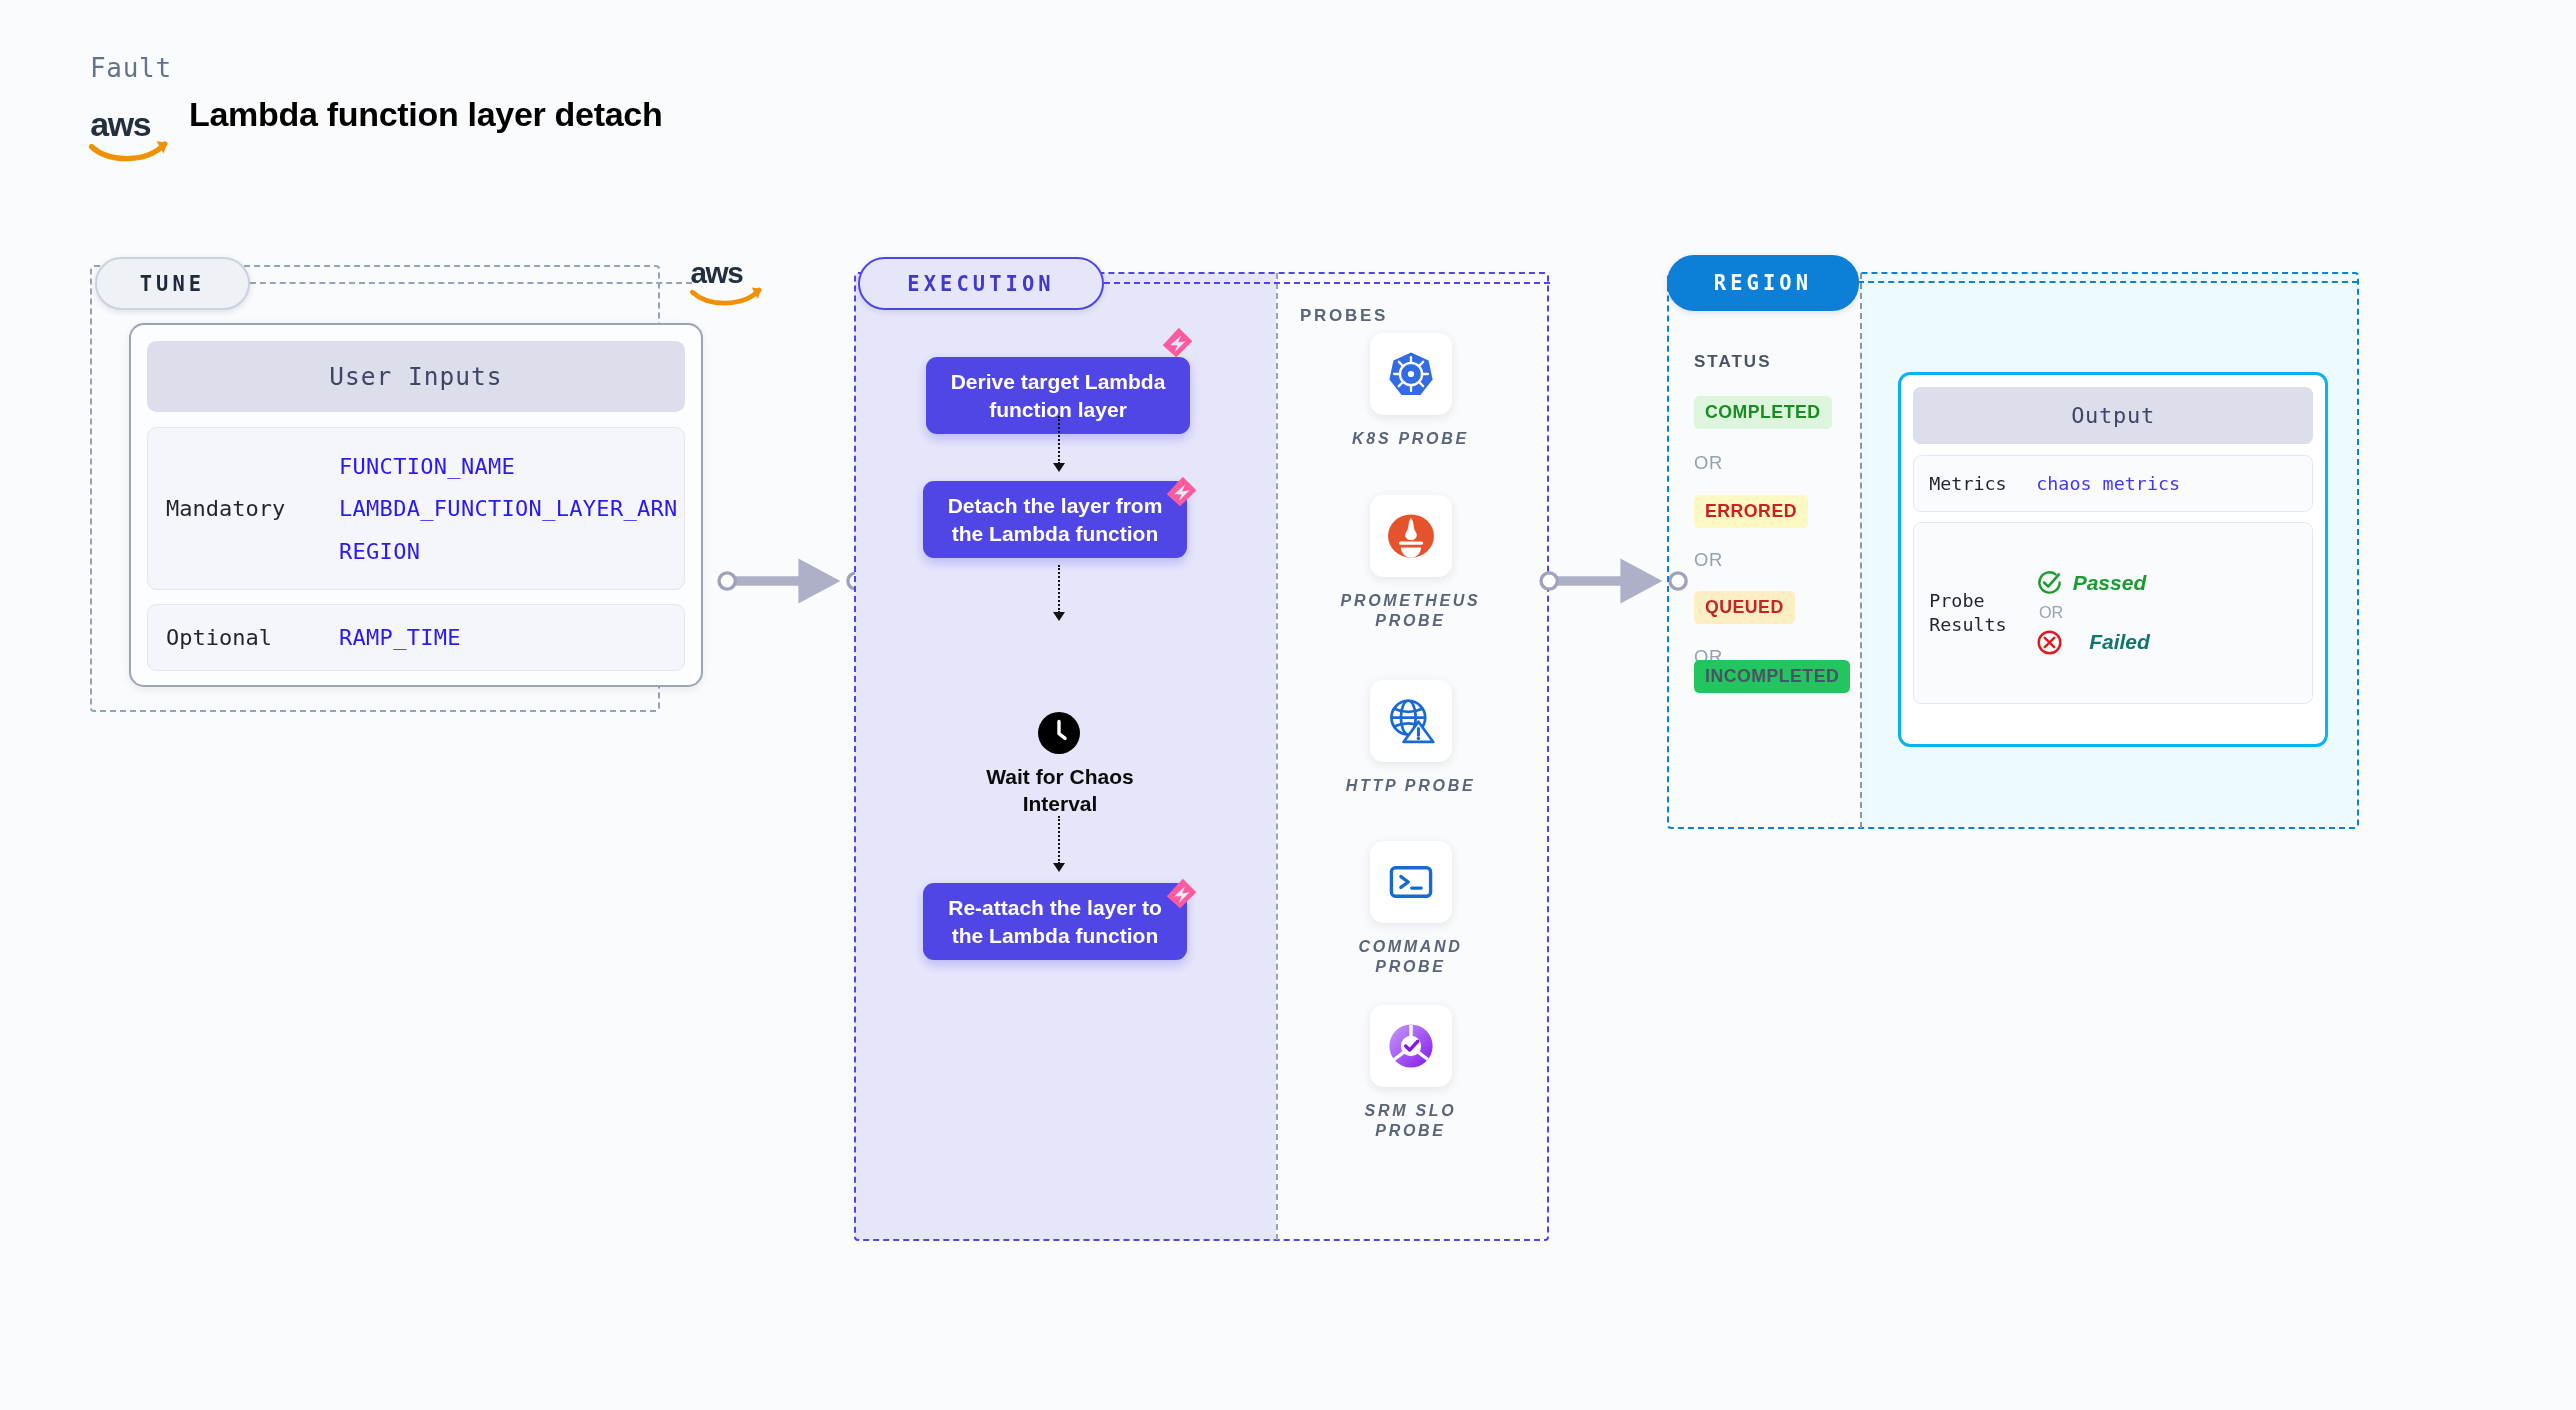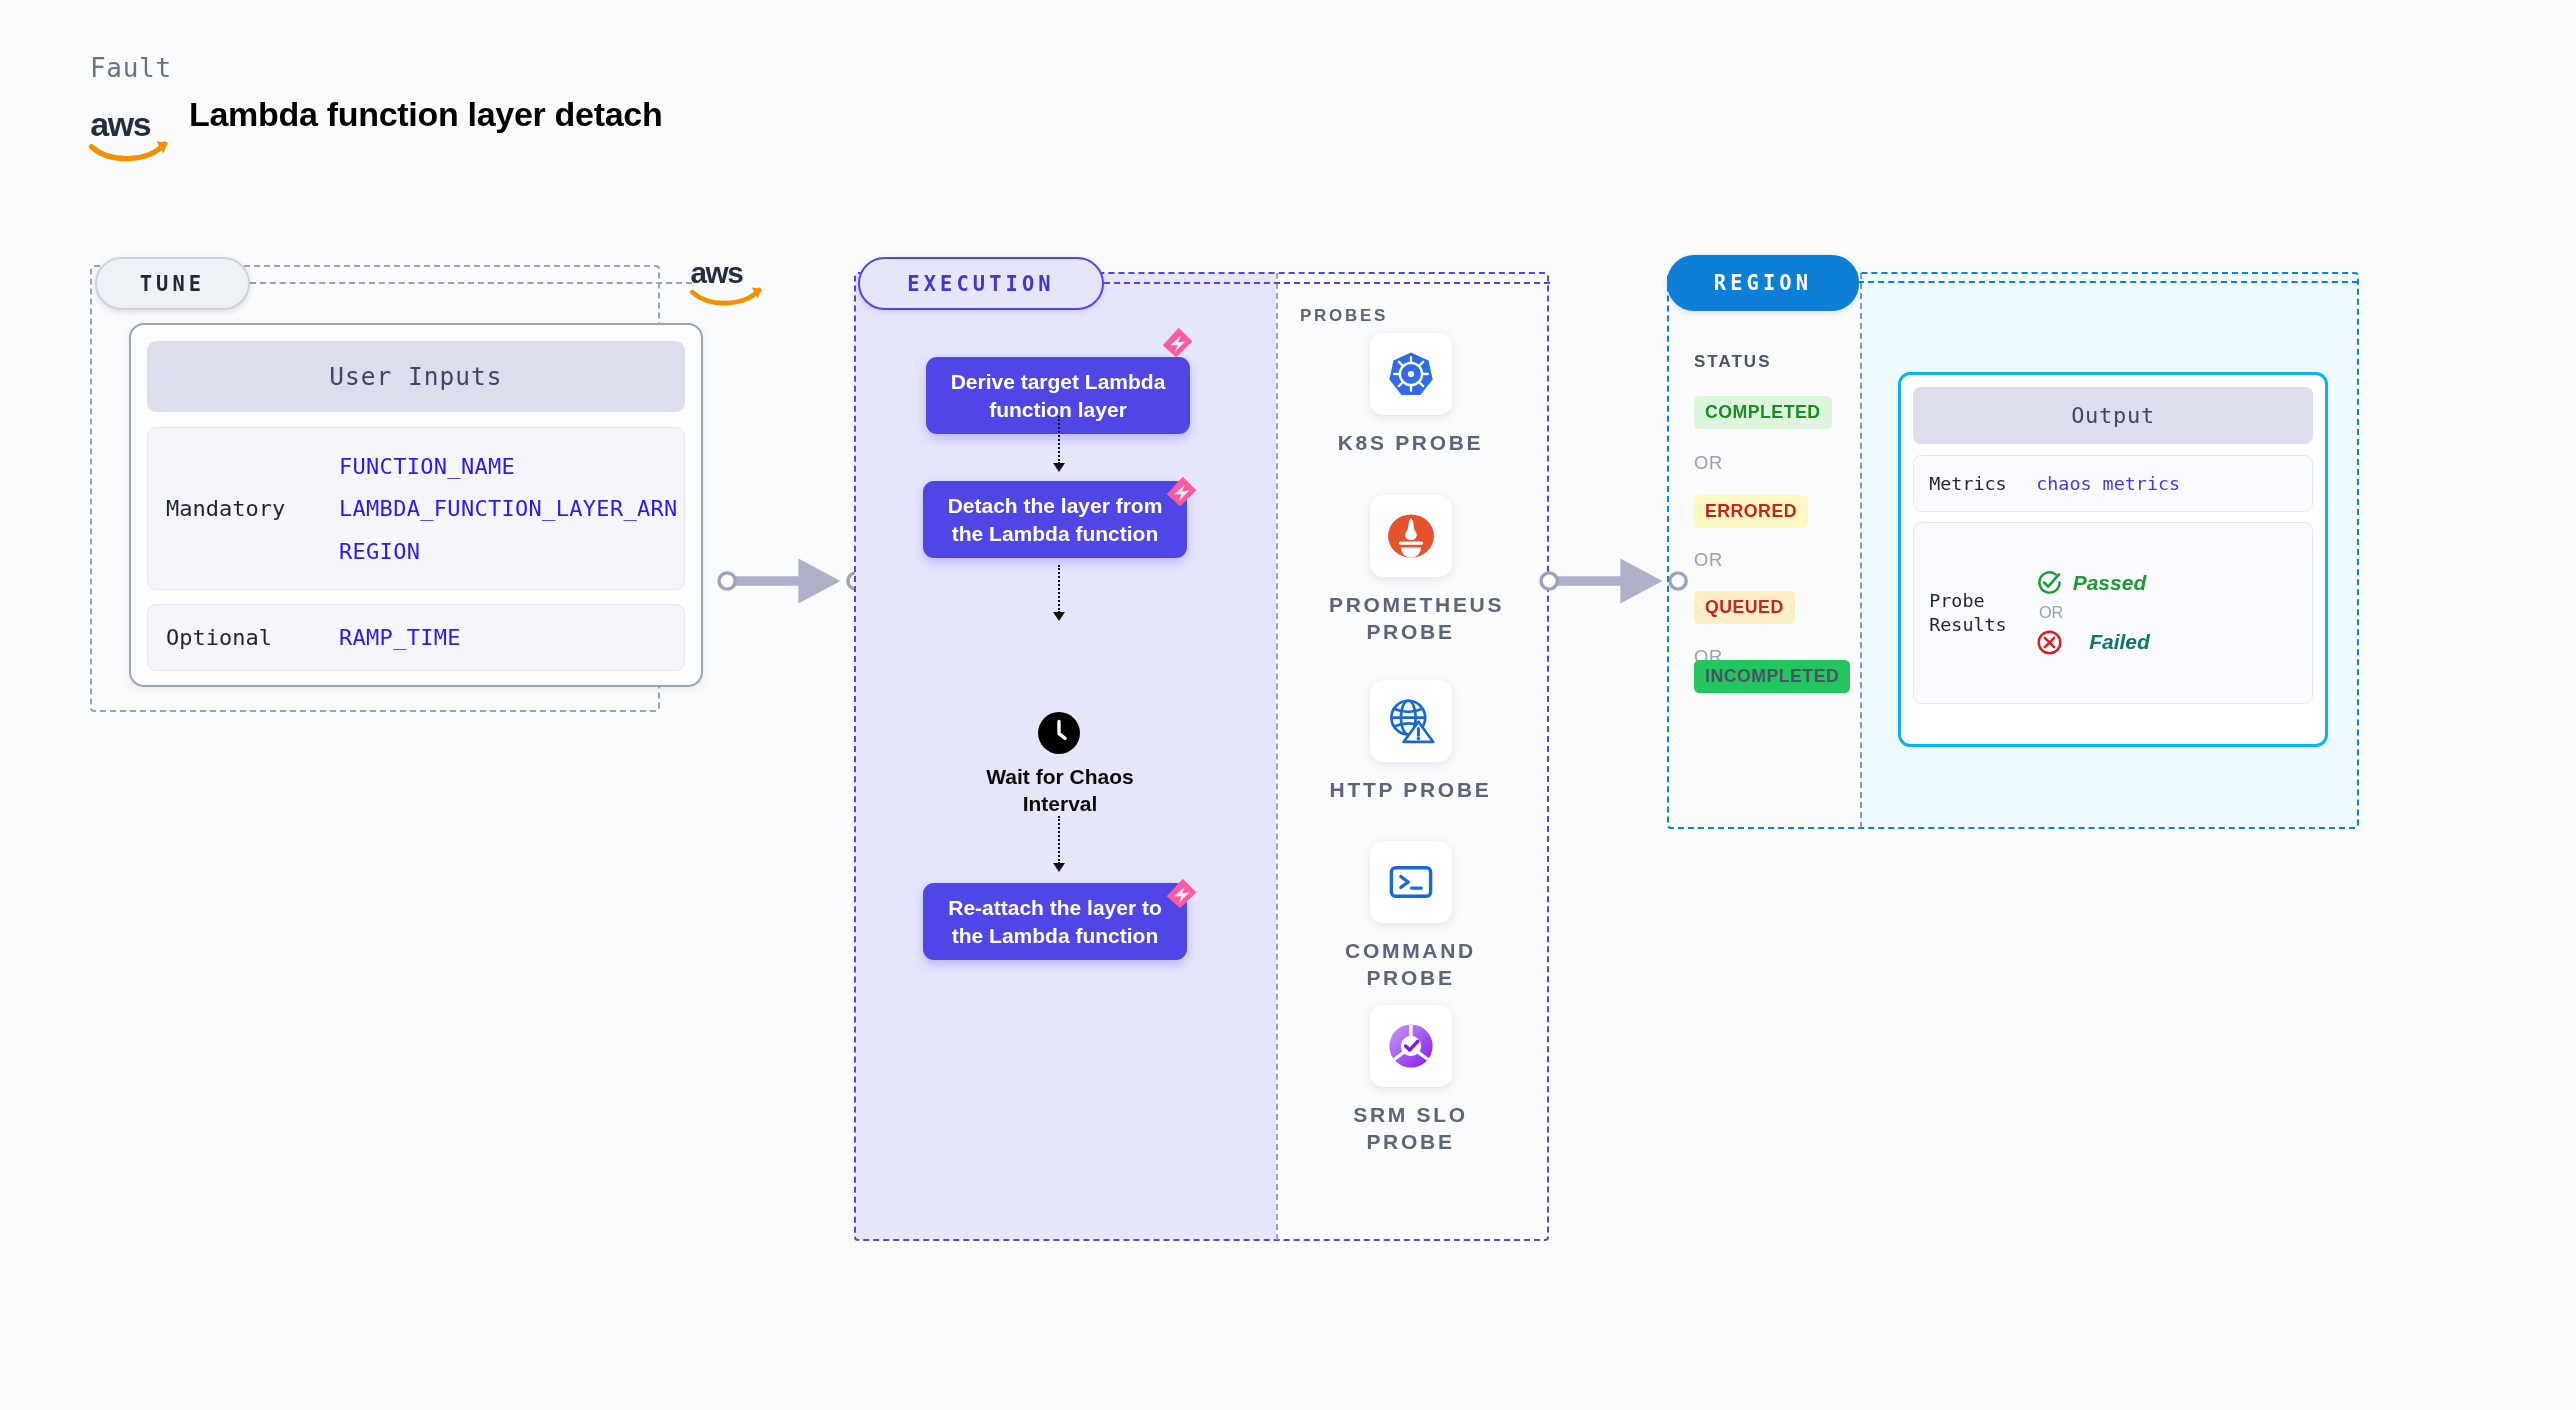--- a/index.html
+++ b/index.html
@@ -145,22 +145,22 @@
     font-size: 17px; font-weight: 700; color: #5b6478; letter-spacing: 2.7px;
   }
   .probe { position: absolute; width: 163px; text-align: center; }
   .probe-tile {
     width: 82px; height: 82px; margin: 0 auto;
     background: #fff; border-radius: 13.6px;
     display: flex; align-items: center; justify-content: center;
     box-shadow: 0 2.7px 9.5px rgba(30,41,59,.10);
   }
   .probe-label {
-    margin-top: 13.6px; font-size: 21px; font-weight: 700;
-    color: #5b6478; letter-spacing: 2.7px; line-height: 1.3;
+    margin-top: 13.6px; font-size: 16px; font-weight: 700;
+    color: #5b6478; letter-spacing: 2.7px; line-height: 1.3; font-style: italic;
   }
 
   
   #res-dash {
     left: 1667px; top: 272px; width: 692px; height: 557px;
     border-color: #0d7fd6;
   }
   #res-right-fill {
     position: absolute; left: 1860px; top: 273px; width: 498px; height: 555px;
     background: #edfaff; border-radius: 2.7px;

